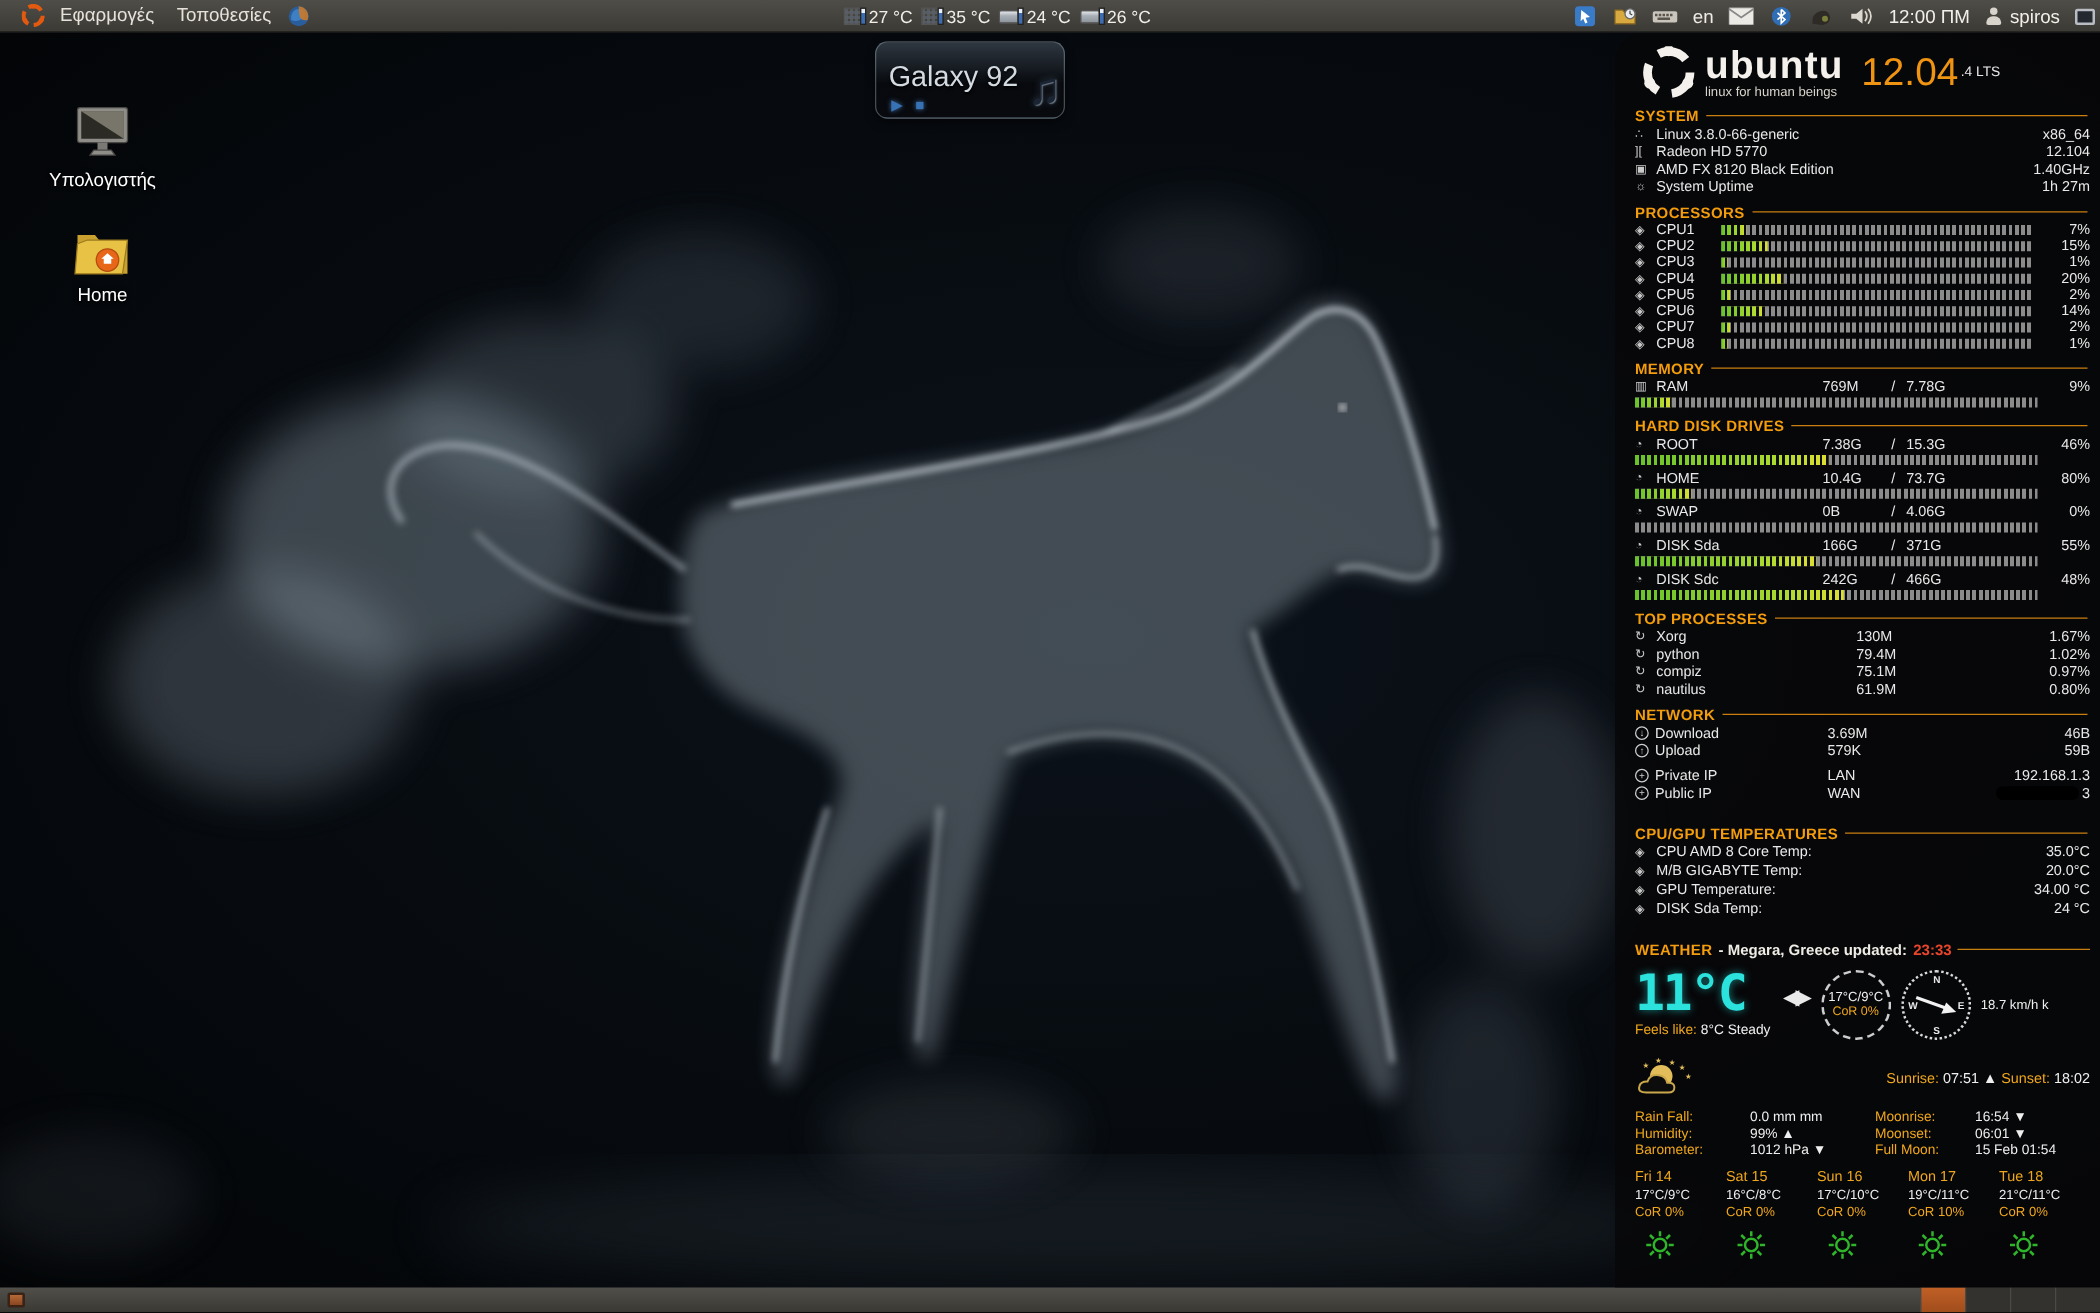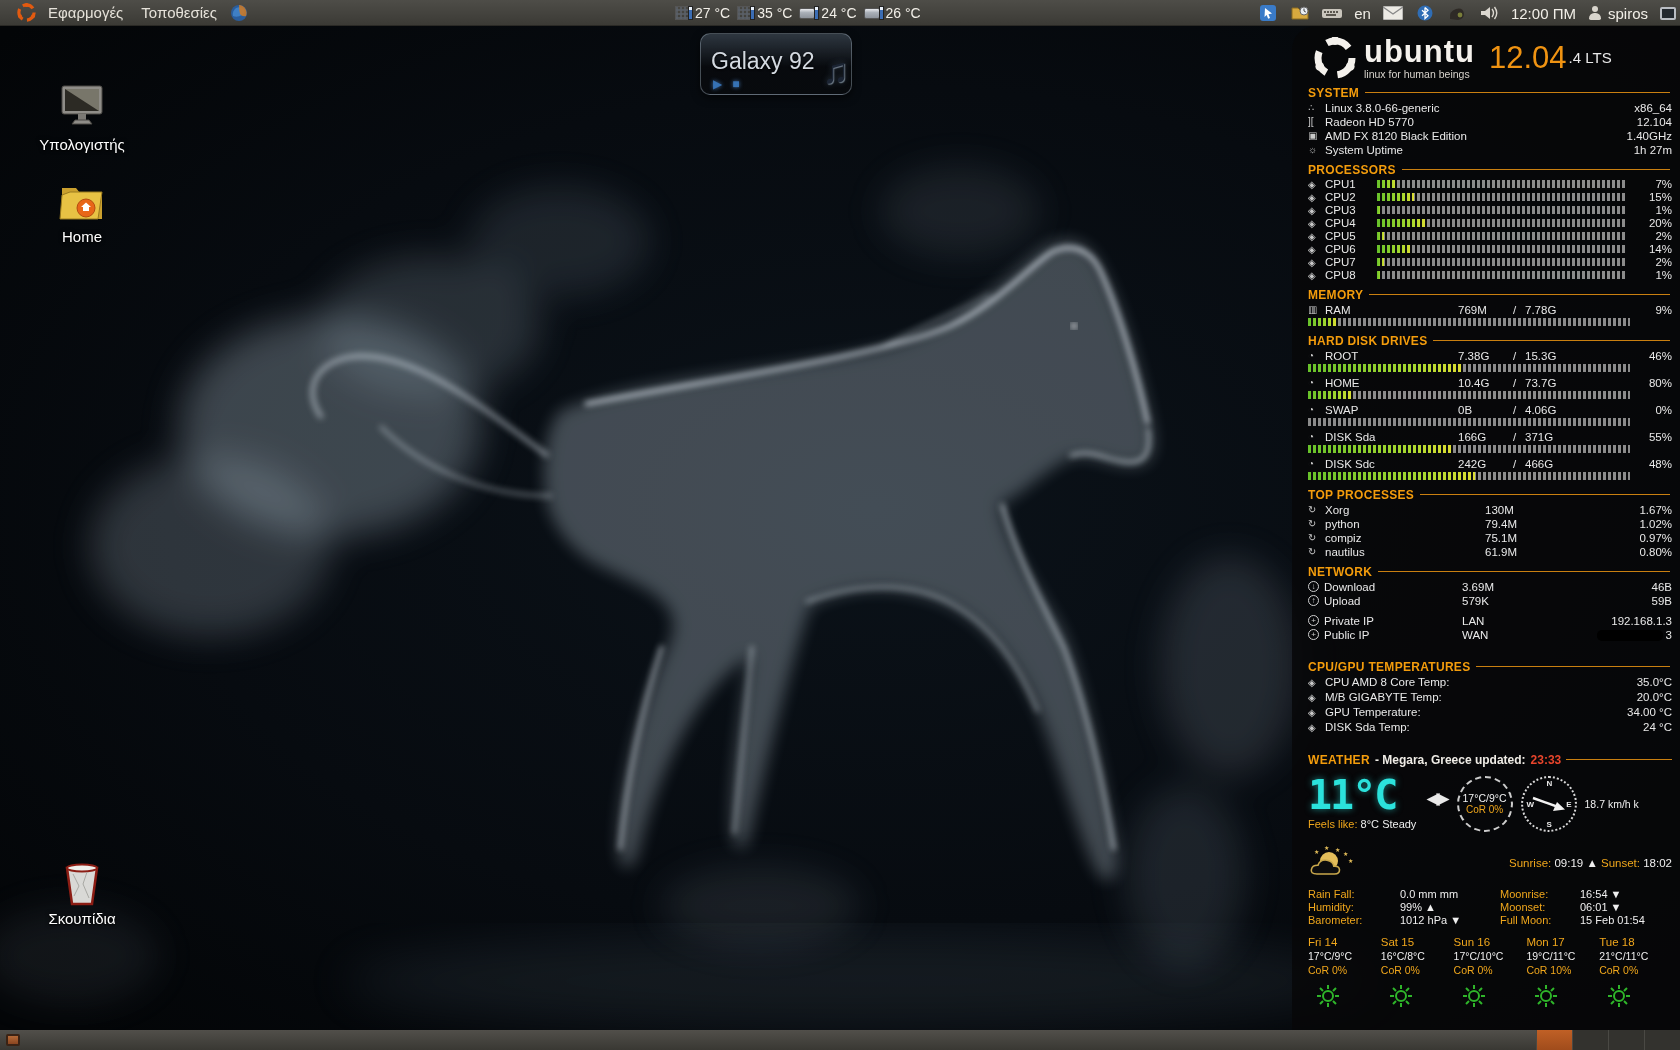--- a/index.html
+++ b/index.html
@@ -51,21 +51,21 @@
 
   
   .conky{position:absolute;right:0;top:26px;width:388px;height:1004px;z-index:30;
     background:rgba(7,7,8,.84);border-radius:24px 0 0 0;
     padding:8px 8px 0 16px;color:#e9e9e9;font-size:11.5px;overflow:hidden;}
   .brand{display:flex;align-items:center;margin:2px 0 4px 6px;}
   .brand-text{margin-left:8px;line-height:1;}
   .brand-name{font-size:31px;font-weight:bold;color:#f4f1ec;letter-spacing:1px;}
   .brand-tag{font-size:10.5px;color:#d8d4cd;margin-top:2px;}
   .brand-ver{font-size:31px;color:#ef9312;margin-left:14px;line-height:1;}
-  .brand-sfx{font-size:15px;color:#e9e9e9;margin-left:2px;}
+  .brand-sfx{font-size:11px;color:#e9e9e9;margin-left:2px;}
   .sec{margin-top:5px;}
   .sec-h{display:flex;align-items:center;gap:6px;height:16px;font-weight:bold;font-size:12px;color:#f39c0c;letter-spacing:.3px;}
   .sec-h .line{flex:1;height:1px;background:#c97f10;margin-right:2px;}
   .row{display:flex;align-items:center;height:14px;}
   .ri{flex:none;width:17px;color:#c9c9c9;font-size:10px;}
   .rv{margin-left:auto;text-align:center;}
   .crow{display:flex;align-items:center;height:13px;}
   .clab{flex:none;width:46px;}
   .track{position:relative;flex:1;height:8px;margin:0 6px;overflow:hidden;
     background:repeating-linear-gradient(90deg,#8b8b8b 0 3px,rgba(0,0,0,0) 3px 5px);}
@@ -294,28 +294,20 @@
   <div class="dicon" style="left:22px;top:180px;">
     <svg width="52" height="44" viewBox="0 0 52 44">
       <path d="M6,8 h14 l4,5 h22 v26 h-40 z" fill="#caa02e"></path>
       <path d="M6,15 L14,12 h32 l-4,27 h-38 z" fill="#e8c244" stroke="#9a7a1e"></path>
       <circle cx="30" cy="28" r="9" fill="#e86618" stroke="#b44c10"></circle>
       <path d="M30,22.5 l5,4.5 h-2 v4 h-6 v-4 h-2 z" fill="#fff"></path>
     </svg>
     <div class="dlabel">Home</div>
   </div>
 
-  <div class="dicon" style="left:22px;top:862px;">
-    <svg width="46" height="44" viewBox="0 0 46 44">
-      <path d="M8,6 L38,6 L33,42 L13,42 Z" fill="#d9d9d6" stroke="#8c1d14" stroke-width="2.5"></path>
-      <ellipse cx="23" cy="6" rx="15" ry="3.6" fill="#efefec" stroke="#8c1d14" stroke-width="2"></ellipse>
-      <path d="M14,12 L20,24 L15,34 M28,10 L24,22 L30,36" stroke="#a9a9a4" fill="none"></path>
-    </svg>
-    <div class="dlabel">Σκουπίδια</div>
-  </div>
 
   <div class="radio">
     <span class="radio-title">Galaxy 92</span>
     <span class="radio-note">♫</span>
     <span class="radio-controls">
       <span class="rbtn">▶</span>
       <span class="rbtn">■</span>
     </span>
   </div>
 
@@ -668,21 +660,21 @@
           <g fill="#e3bd5a" font-size="6" font-family="DejaVu Sans">
             <text x="6" y="8">★</text>
               <text x="16" y="4">★</text>
               <text x="27" y="6">★</text>
               <text x="35" y="10">★</text>
               <text x="40" y="17">★</text>
           </g>
         </svg>
         <span class="txt">
           <span class="gold">Sunrise:</span>
-          <span class="wht">09:19</span>
+          <span class="wht">07:51</span>
           <span class="wht">▲</span>
           <span class="gold">Sunset:</span>
           <span class="wht">18:02</span>
         </span>
       </div>
 
       <div class="stats">
         <span class="gold">Rain Fall:</span>
           <span class="wht">0.0 mm mm</span>
         <span class="gold">Moonrise:</span>

